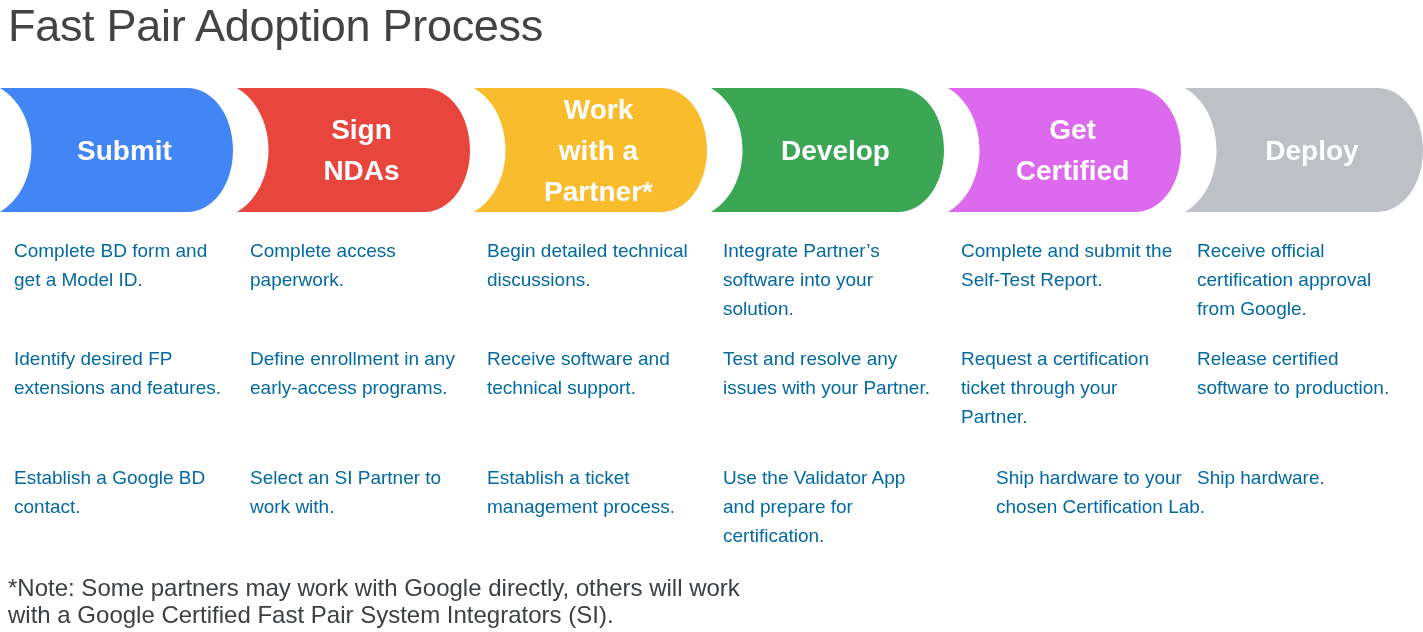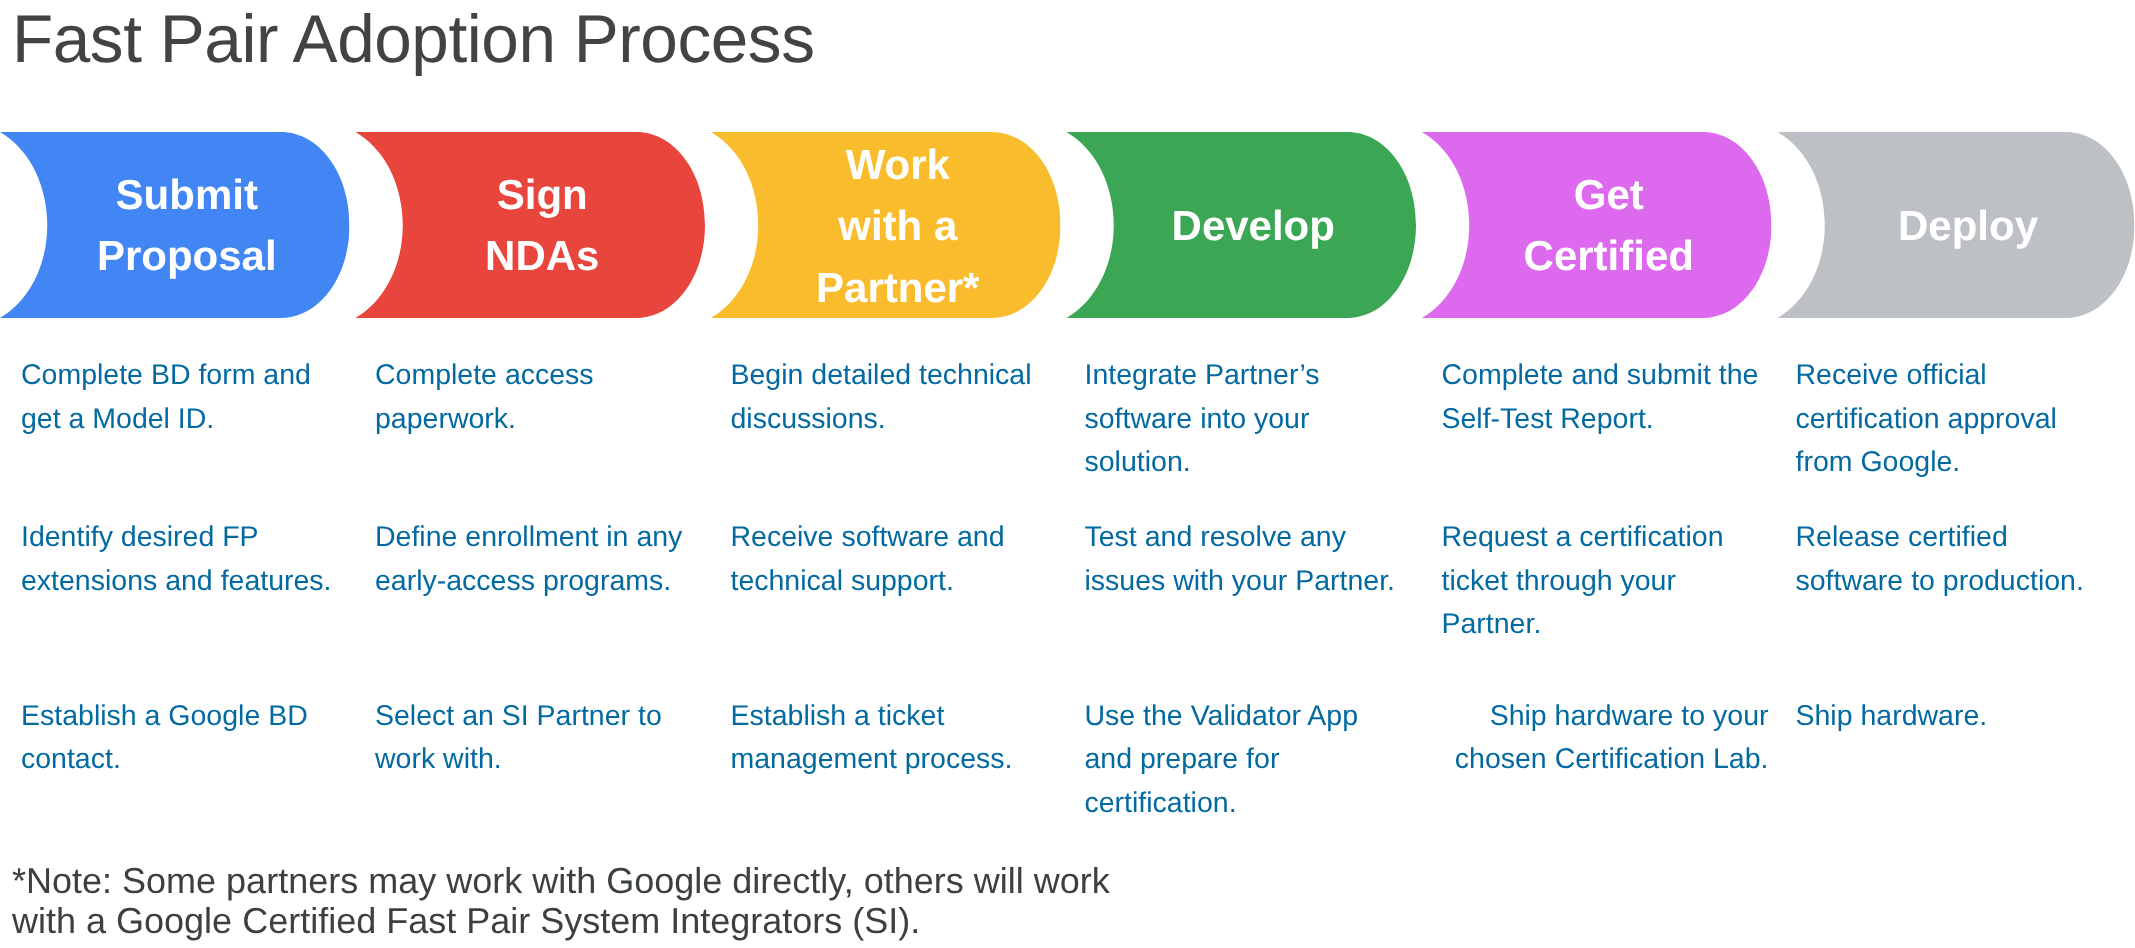--- a/index.html
+++ b/index.html
@@ -115,21 +115,20 @@
 
   <div class="page-title">Fast Pair Adoption Process</div>
 
   <div class="chevron-row">
       <div class="chevron" style="left: 0px; width: 233px;">
         <svg width="233" height="124" viewBox="0 0 233 124">
           <path d="M 0 0 L 187 0 C 213 0 233 27.28 233 62 C 233 96.72 213 124 187 124 L 0 124 C 42 99.2 42 24.8 0 0 Z" fill="#4285F4"></path>
         </svg>
         <div class="chevron-label" style="left: 30px; width: 189px;">
           <span>Submit</span>
-          <span>Proposal</span>
         </div>
       </div>
       <div class="chevron" style="left: 237px; width: 233px;">
         <svg width="233" height="124" viewBox="0 0 233 124">
           <path d="M 0 0 L 187 0 C 213 0 233 27.28 233 62 C 233 96.72 213 124 187 124 L 0 124 C 42 99.2 42 24.8 0 0 Z" fill="#E8453C"></path>
         </svg>
         <div class="chevron-label" style="left: 30px; width: 189px;">
           <span>Sign</span>
           <span>NDAs</span>
         </div>
@@ -186,20 +185,20 @@
         <div class="bullet-cell" style="left: 487px; width: 218px;">Receive software and technical support.</div>
         <div class="bullet-cell" style="left: 723px; width: 218px;">Test and resolve any issues with your Partner.</div>
         <div class="bullet-cell" style="left: 961px; width: 218px;">Request a certification ticket through your Partner.</div>
         <div class="bullet-cell" style="left: 1197px; width: 210px;">Release certified software to production.</div>
       </div>
       <div class="bullet-row row-2">
         <div class="bullet-cell" style="left: 14px; width: 218px;">Establish a Google BD contact.</div>
         <div class="bullet-cell" style="left: 250px; width: 218px;">Select an SI Partner to work with.</div>
         <div class="bullet-cell" style="left: 487px; width: 218px;">Establish a ticket management process.</div>
         <div class="bullet-cell" style="left: 723px; width: 218px;">Use the Validator App and prepare for certification.</div>
-        <div class="bullet-cell" style="left: 961px; width: 218px; text-align: right;">Ship hardware to your chosen Certification Lab.</div>
+        <div class="bullet-cell" style="left: 996px; width: 218px;">Ship hardware to your chosen Certification Lab.</div>
         <div class="bullet-cell" style="left: 1197px; width: 210px;">Ship hardware.</div>
       </div>
     </div>
 
   <div class="footnote">*Note: Some partners may work with Google directly, others will work with a Google Certified Fast Pair System Integrators (SI).</div>
 
 </div>
 
 </body></html>

